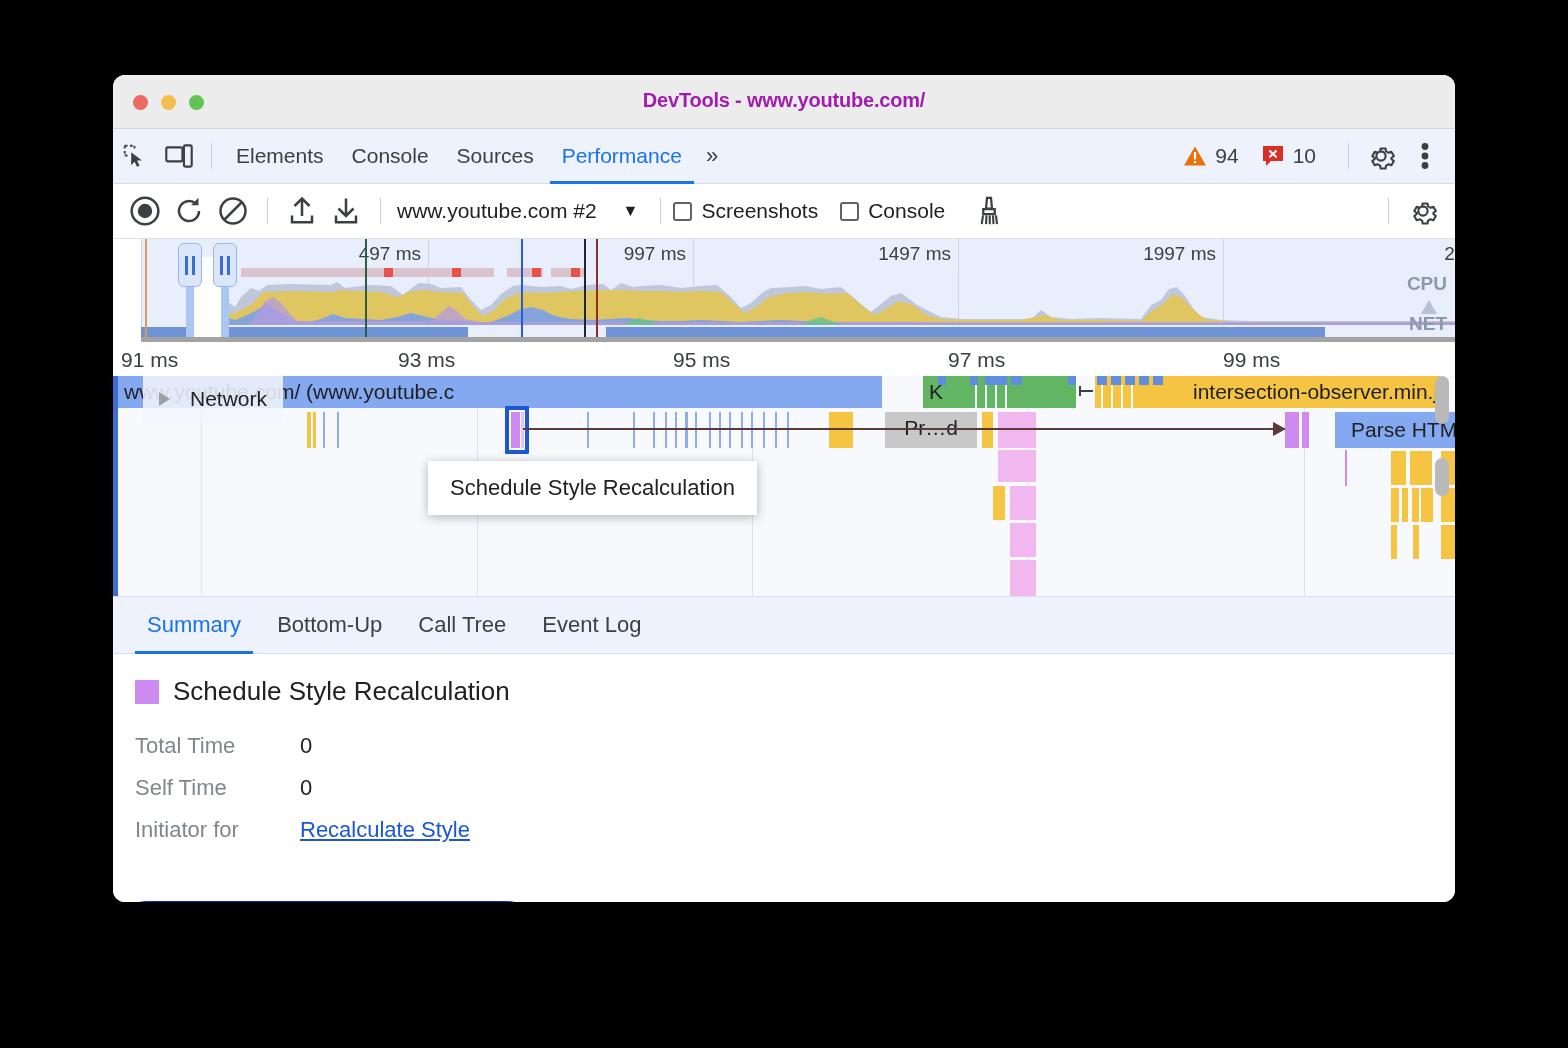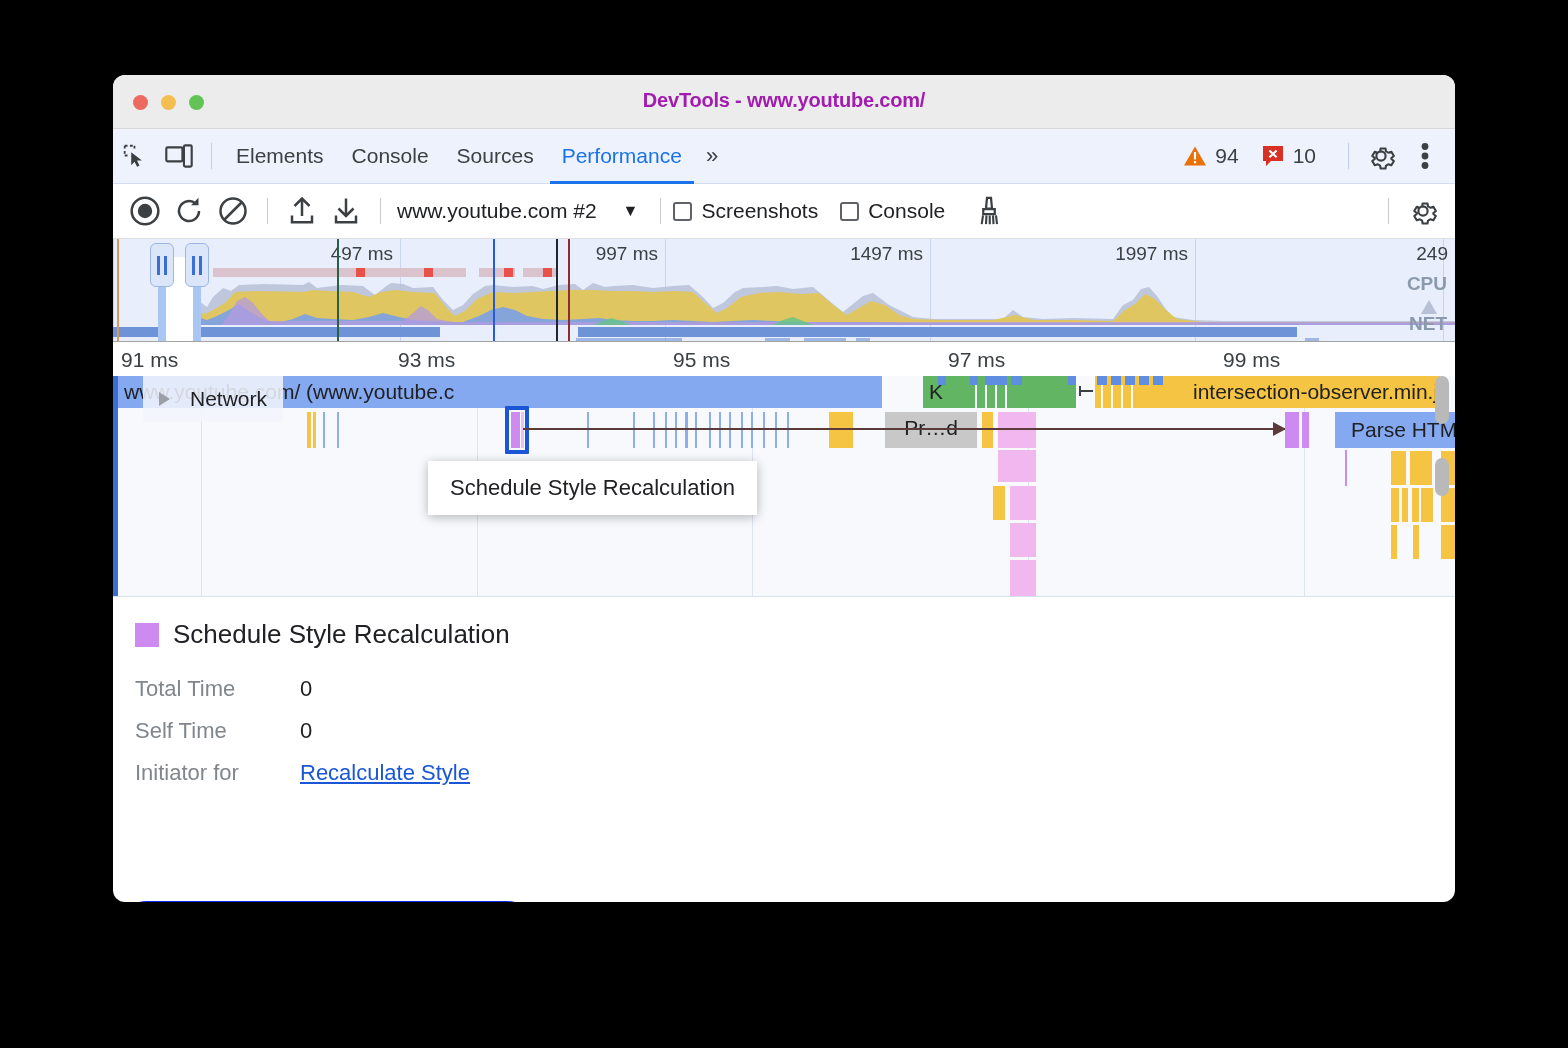--- a/index.html
+++ b/index.html
@@ -106,21 +106,22 @@
   }
   .cbox-label { font-size: 21px; color: #202124; }
   #toolbar-right { margin-left: auto; display: flex; align-items: center; padding-right: 10px; }
 
   
   #overview {
     position: relative;
     height: 103px;
     background: #e8eefc;
     overflow: hidden;
-    border-bottom: 1px solid #a3a3a3;
+    border-bottom: 5px solid #a3a3a3;
+    margin-left: 28px;
   }
   .ov-tick-label {
     position: absolute; top: 4px;
     font-size: 19px; color: #3c4043; text-align: right;
   }
   .ov-gridline {
     position: absolute; top: 0; bottom: 0; width: 1px; background: #c9d4ee;
   }
   #ov-cpu-label, #ov-net-label {
     position: absolute; right: 8px;
@@ -608,20 +609,34 @@
 
       <div class="vscroll-thumb" style="top:0px;  height:48px"></div>
       <div class="vscroll-thumb" style="top:82px; height:38px"></div>
     </div>
 
     <div id="tooltip" style="left:315px; top:119px">
       <span>Schedule Style Recalculation</span>
     </div>
   </div>
 
+  <div id="detail-tabs">
+    <div class="dtab active">
+      <span>Summary</span>
+    </div>
+    <div class="dtab">
+      <span>Bottom-Up</span>
+    </div>
+    <div class="dtab">
+      <span>Call Tree</span>
+    </div>
+    <div class="dtab">
+      <span>Event Log</span>
+    </div>
+  </div>
 
   <div id="detail-body">
     <div id="detail-title">
       <span id="detail-swatch"></span>
       <span id="detail-title-text">Schedule Style Recalculation</span>
     </div>
 
     <div class="drow">
       <span class="dlabel">Total Time</span>
       <span class="dvalue">0</span>

